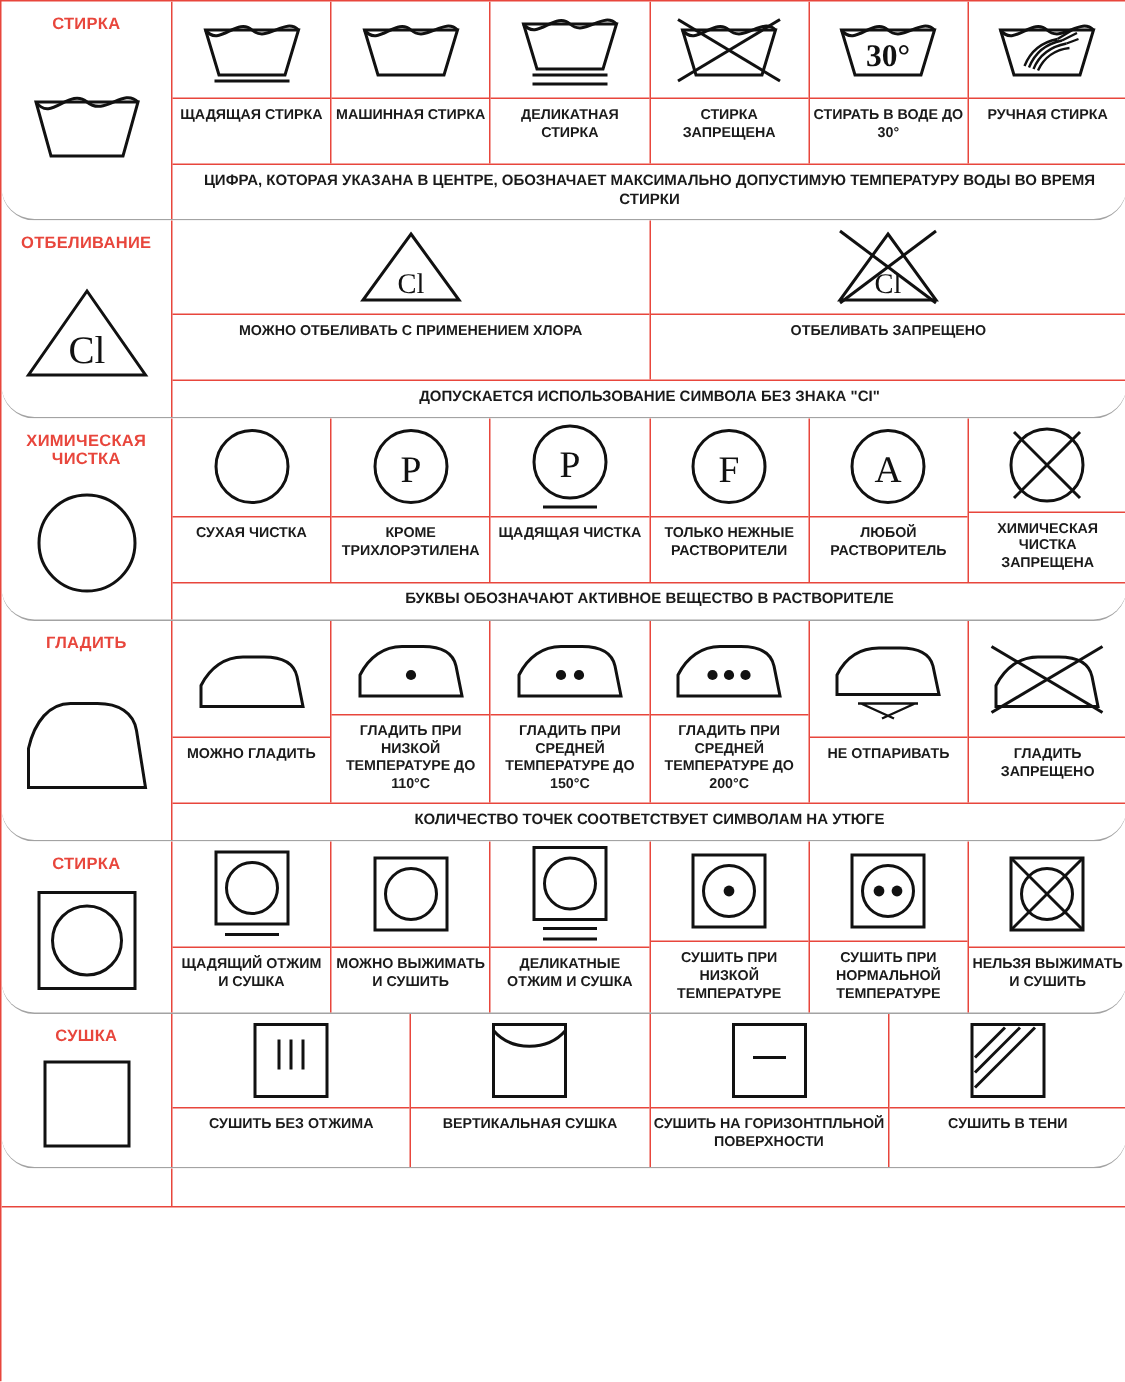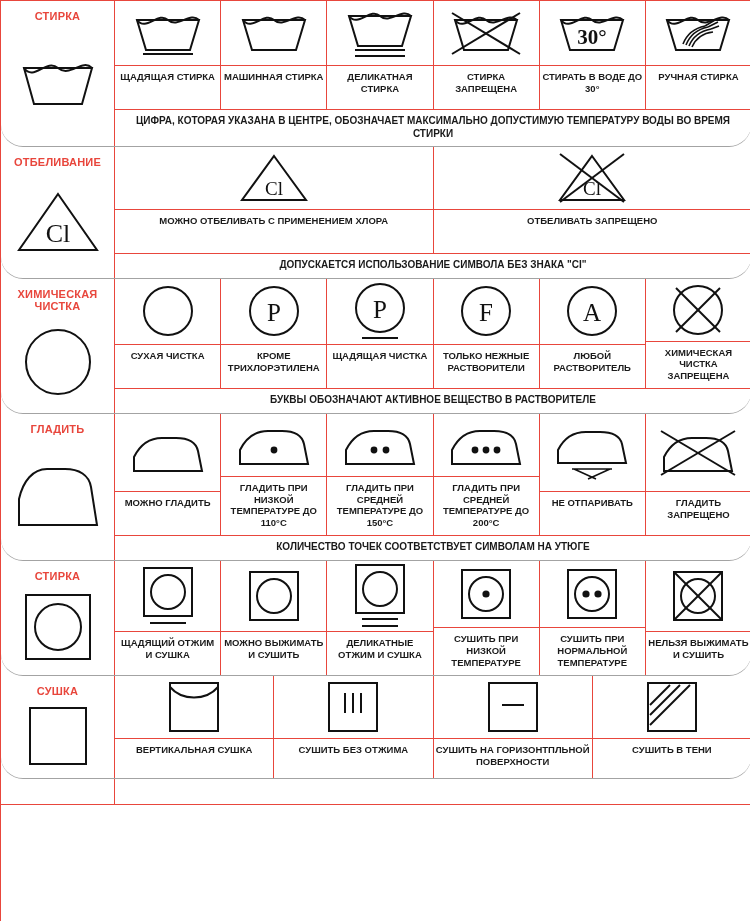--- a/index.html
+++ b/index.html
@@ -471,40 +471,40 @@
           <rect class="nofill" x="5" y="5" width="56" height="56"></rect>
         </svg>
       </div>
     </div>
     <div class="rightcol">
       <div class="rowgrid">
         <div class="cell">
           <div class="sym">
             <svg width="56" height="56" viewBox="0 0 56 56">
               <rect class="nofill" x="4" y="4" width="48" height="48"></rect>
-              <path class="nofill" d="M4 8 C16 22, 40 22, 52 8"></path>
-            </svg>
-          </div>
-          <div class="cap">ВЕРТИКАЛЬНАЯ СУШКА</div>
-        </div>
-        <div class="cell">
-          <div class="sym">
-            <svg width="56" height="56" viewBox="0 0 56 56">
-              <rect class="nofill" x="4" y="4" width="48" height="48"></rect>
               <line class="nofill" x1="20" y1="14" x2="20" y2="34"></line>
               <line class="nofill" x1="28" y1="14" x2="28" y2="34"></line>
               <line class="nofill" x1="36" y1="14" x2="36" y2="34"></line>
             </svg>
           </div>
           <div class="cap">СУШИТЬ БЕЗ ОТЖИМА</div>
         </div>
         <div class="cell">
           <div class="sym">
             <svg width="56" height="56" viewBox="0 0 56 56">
               <rect class="nofill" x="4" y="4" width="48" height="48"></rect>
+              <path class="nofill" d="M4 8 C16 22, 40 22, 52 8"></path>
+            </svg>
+          </div>
+          <div class="cap">ВЕРТИКАЛЬНАЯ СУШКА</div>
+        </div>
+        <div class="cell">
+          <div class="sym">
+            <svg width="56" height="56" viewBox="0 0 56 56">
+              <rect class="nofill" x="4" y="4" width="48" height="48"></rect>
               <line class="nofill" x1="17" y1="26" x2="39" y2="26"></line>
             </svg>
           </div>
           <div class="cap">СУШИТЬ НА ГОРИЗОНТПЛЬНОЙ ПОВЕРХНОСТИ</div>
         </div>
         <div class="cell">
           <div class="sym">
             <svg width="56" height="56" viewBox="0 0 56 56">
               <rect class="nofill" x="4" y="4" width="48" height="48"></rect>
               <line class="nofill" x1="6" y1="26" x2="26" y2="6"></line>

